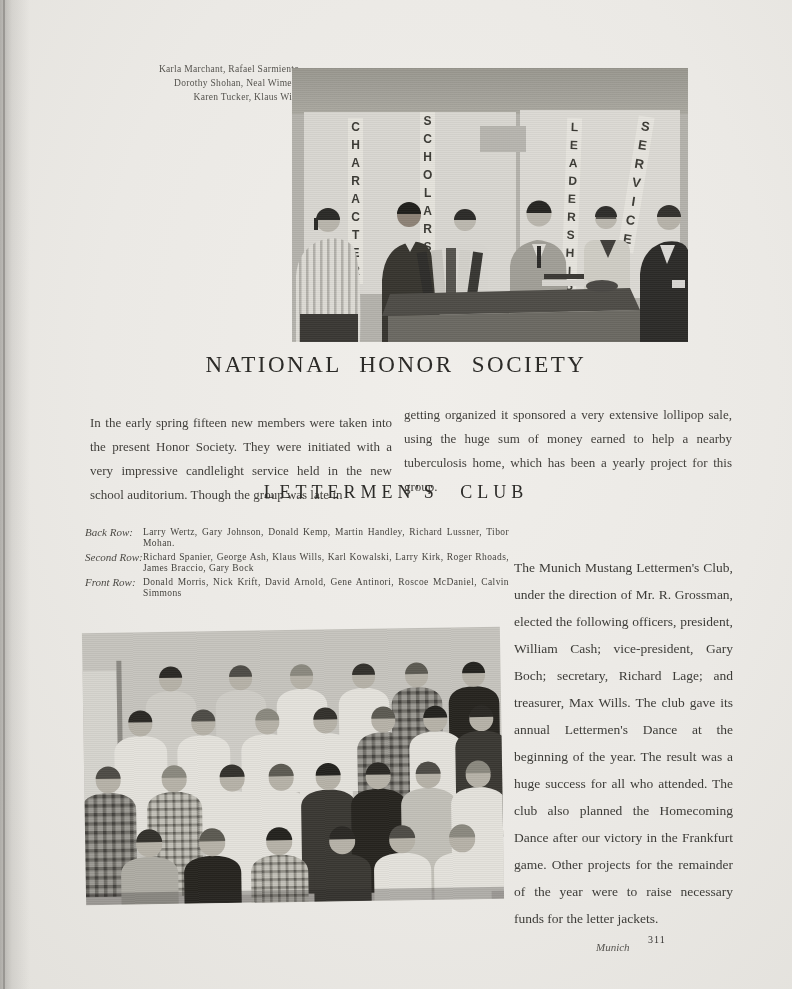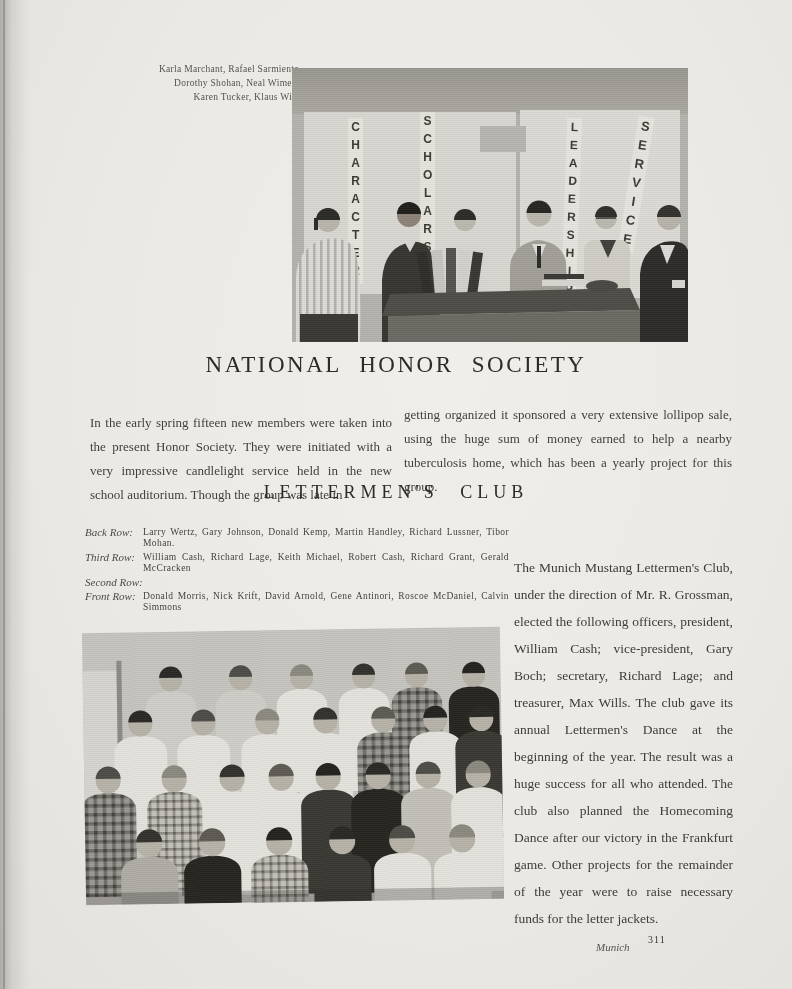--- a/index.html
+++ b/index.html
@@ -149,25 +149,22 @@
   <p class="col col-right">getting organized it sponsored a very extensive lollipop sale, using the huge sum of money earned to help a nearby tuberculosis home, which has been a yearly project for this group.</p>
 
   <div class="title title-lc">LETTERMEN'S CLUB</div>
 
   <div class="roster">
     <div class="roster-row">
       <span class="roster-label">Back Row:</span>
       <span class="roster-names">Larry Wertz, Gary Johnson, Donald Kemp, Martin Handley, Richard Lussner, Tibor Mohan.</span>
     </div>
     <div class="roster-row">
-      <span class="roster-label">Third Row:</span>
-      <span class="roster-names">William Cash, Richard Lage, Keith Michael, Robert Cash, Richard Grant, Gerald McCracken</span>
-    </div>
-    <div class="roster-row">
       <span class="roster-label">Second Row:</span>
+      <span class="roster-names">Richard Spanier, George Ash, Klaus Wills, Karl Kowalski, Larry Kirk, Roger Rhoads, James Braccio, Gary Bock</span>
     </div>
     <div class="roster-row">
       <span class="roster-label">Front Row:</span>
       <span class="roster-names">Donald Morris, Nick Krift, David Arnold, Gene Antinori, Roscoe McDaniel, Calvin Simmons</span>
     </div>
   </div>
 
   <p class="lc-body">The Munich Mustang Lettermen's Club, under the direction of Mr. R. Grossman, elected the following officers, president, William Cash; vice-president, Gary Boch; secretary, Richard Lage; and treasurer, Max Wills. The club gave its annual Lettermen's Dance at the beginning of the year. The result was a huge success for all who attended. The club also planned the Homecoming Dance after our victory in the Frankfurt game. Other projects for the remainder of the year were to raise necessary funds for the letter jackets.</p>
 
   <div class="photo photo-bottom">

